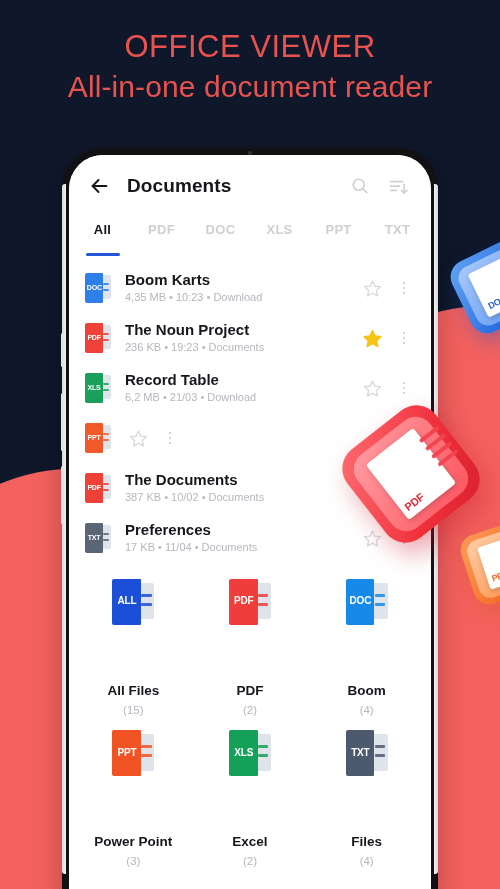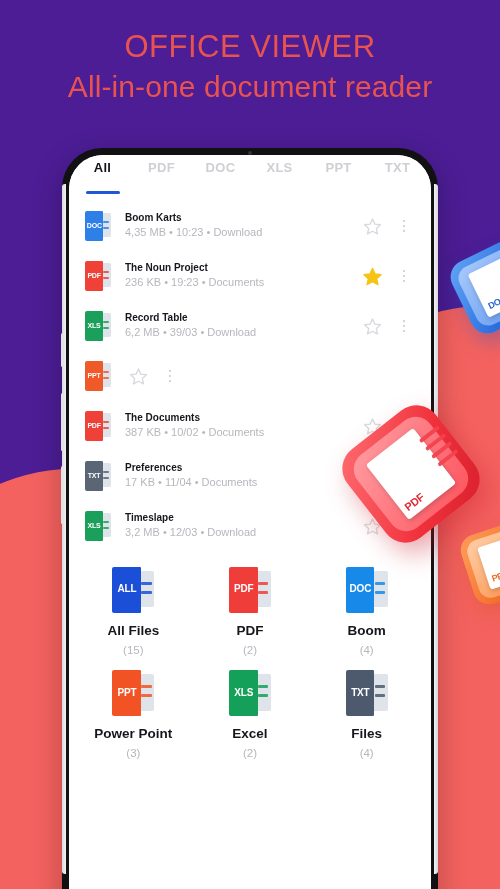--- a/index.html
+++ b/index.html
@@ -8,21 +8,21 @@
     width: 500px;
     height: 889px;
     overflow: hidden;
     font-family: "Liberation Sans", sans-serif;
   }
 
   .screen {
     position: relative;
     width: 500px;
     height: 889px;
-    background: #4c1d95;
+    background: #0f172a;
     overflow: hidden;
   }
 
   
   .bg-coral-bottom {
     position: absolute;
     left: -140px;
     top: 470px;
     width: 420px;
     height: 520px;
@@ -216,21 +216,21 @@
     padding: 0 16px 0 16px;
   }
   .ficon {
     flex: 0 0 auto;
     width: 26px; height: 30px;
     position: relative;
     margin-right: 14px;
   }
   .file-meta { flex: 1 1 auto; min-width: 0; }
   .file-name {
-    font-size: 10px;
+    font-size: 15px;
     font-weight: bold;
     color: #16171c;
     line-height: 1.35;
     white-space: nowrap;
     overflow: hidden;
     text-overflow: ellipsis;
   }
   .file-sub {
     font-size: 11px;
     color: #b6b7bd;
@@ -276,20 +276,21 @@
   .cat-icon {
     width: 42px; height: 46px;
     position: relative;
     margin-bottom: 10px;
   }
   .cat-label {
     font-size: 13.5px;
     font-weight: bold;
     color: #16171c;
     line-height: 1.2;
+    margin-top: 48px;
   }
   .cat-count {
     font-size: 11.5px;
     color: #b6b7bd;
     margin-top: 5px;
   }
 
   
   .docicon { position: absolute; inset: 0; }
   .docicon .pages {
@@ -462,20 +463,44 @@
   <div class="phone">
     <div class="phone-edge-l"></div>
     <div class="phone-edge-r"></div>
     <div class="phone-btn b1"></div>
     <div class="phone-btn b2"></div>
     <div class="phone-btn b3"></div>
     <div class="camera-dot"></div>
 
     <div class="viewport">
 
+      <div class="appbar">
+        <div class="back-arrow">
+          <svg width="22" height="22" viewBox="0 0 24 24" fill="none" stroke="#15161a" stroke-width="2.1" stroke-linecap="round" stroke-linejoin="round">
+            <line x1="20" y1="12" x2="5" y2="12"></line>
+            <polyline points="11.5,5.5 5,12 11.5,18.5"></polyline>
+          </svg>
+        </div>
+        <div class="appbar-title">Documents</div>
+        <div class="appbar-icon">
+          <svg width="20" height="20" viewBox="0 0 24 24" fill="none" stroke="#cfd0d5" stroke-width="2" stroke-linecap="round">
+            <circle cx="10.5" cy="10.5" r="6.6"></circle>
+            <line x1="15.6" y1="15.6" x2="20" y2="20"></line>
+          </svg>
+        </div>
+        <div class="appbar-icon">
+          <svg width="21" height="21" viewBox="0 0 24 24" fill="none" stroke="#cfd0d5" stroke-width="1.9" stroke-linecap="round">
+            <line x1="3" y1="6.5" x2="17" y2="6.5"></line>
+            <line x1="3" y1="11.5" x2="13" y2="11.5"></line>
+            <line x1="3" y1="16.5" x2="9.5" y2="16.5"></line>
+            <line x1="18.5" y1="9.5" x2="18.5" y2="19.5"></line>
+            <polyline points="15.4,16.4 18.5,19.6 21.6,16.4"></polyline>
+          </svg>
+        </div>
+      </div>
 
       <div class="tabs">
         <div class="tab active">
           <span class="tab-label">All</span>
           <span class="tab-underline"></span>
         </div>
         <div class="tab">
           <span class="tab-label">PDF</span>
           <span class="tab-underline"></span>
         </div>
@@ -550,21 +575,21 @@
         <div class="file-row">
           <div class="ficon" style="color:#1aa05a">
             <div class="docicon">
                 <div class="pages"></div>
                 <div class="cover"></div>
               <div class="tag">XLS</div>
               </div>
           </div>
           <div class="file-meta">
             <div class="file-name">Record Table</div>
-            <div class="file-sub">6,2 MB • 39/03 • Download</div>
+            <div class="file-sub">6,2 MB • 21/03 • Download</div>
           </div>
           <div class="star-btn">
             <svg width="19" height="19" viewBox="0 0 24 24" fill="none" stroke="#d8d9de" stroke-width="1.7" stroke-linejoin="round">
               <polygon points="12,2.6 15,9 22,9.8 16.9,14.6 18.3,21.4 12,18 5.7,21.4 7.1,14.6 2,9.8 9,9"></polygon>
             </svg>
           </div>
           <div class="dots-btn">
               <i></i>
               <i></i>
               <i></i>
@@ -633,43 +658,20 @@
               <polygon points="12,2.6 15,9 22,9.8 16.9,14.6 18.3,21.4 12,18 5.7,21.4 7.1,14.6 2,9.8 9,9"></polygon>
             </svg>
           </div>
           <div class="dots-btn">
               <i></i>
               <i></i>
               <i></i>
             </div>
         </div>
 
-        <div class="file-row">
-          <div class="ficon" style="color:#1aa05a">
-            <div class="docicon">
-                <div class="pages"></div>
-                <div class="cover"></div>
-              <div class="tag">XLS</div>
-              </div>
-          </div>
-          <div class="file-meta">
-            <div class="file-name">Timeslape</div>
-            <div class="file-sub">3,2 MB • 12/03 • Download</div>
-          </div>
-          <div class="star-btn">
-            <svg width="19" height="19" viewBox="0 0 24 24" fill="none" stroke="#d8d9de" stroke-width="1.7" stroke-linejoin="round">
-              <polygon points="12,2.6 15,9 22,9.8 16.9,14.6 18.3,21.4 12,18 5.7,21.4 7.1,14.6 2,9.8 9,9"></polygon>
-            </svg>
-          </div>
-          <div class="dots-btn">
-              <i></i>
-              <i></i>
-              <i></i>
-            </div>
-        </div>
       </div>
 
       <div class="cat-grid">
 
         <div class="cat-cell">
           <div class="cat-icon" style="color:#1c4fd8">
             <div class="docicon">
                 <div class="pages"></div>
                 <div class="cover"></div>
               <div class="tag">ALL</div>

